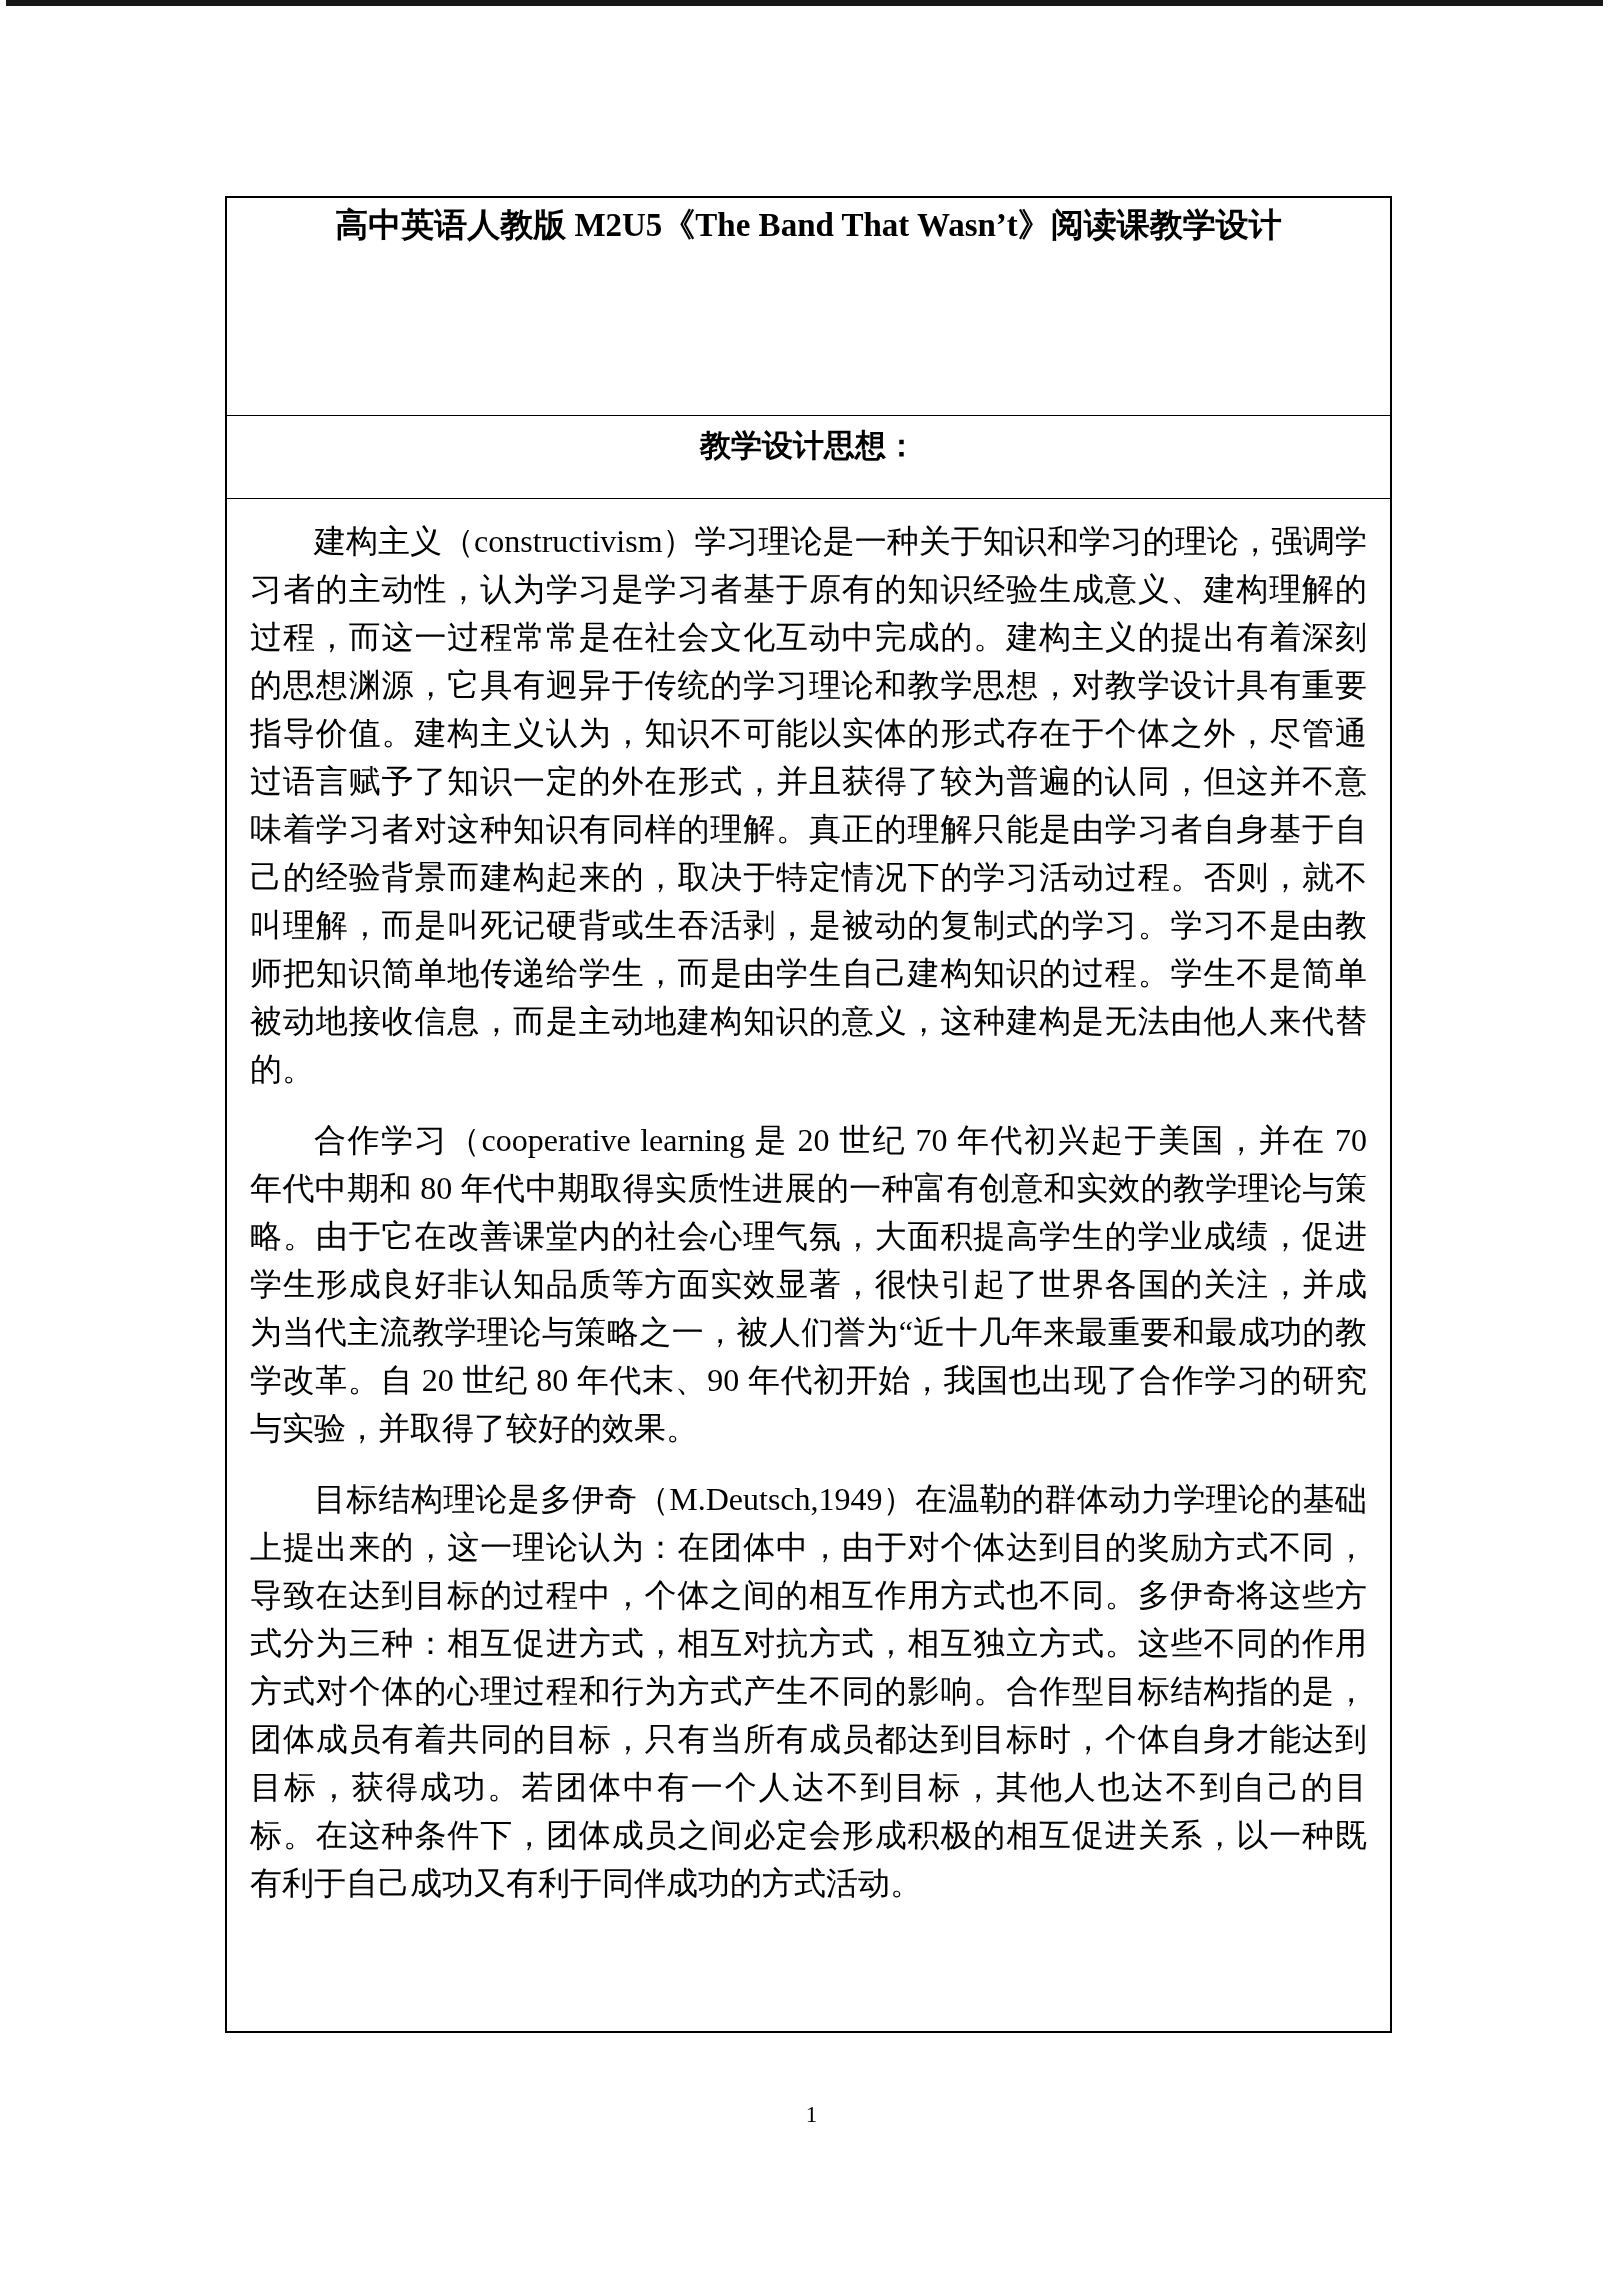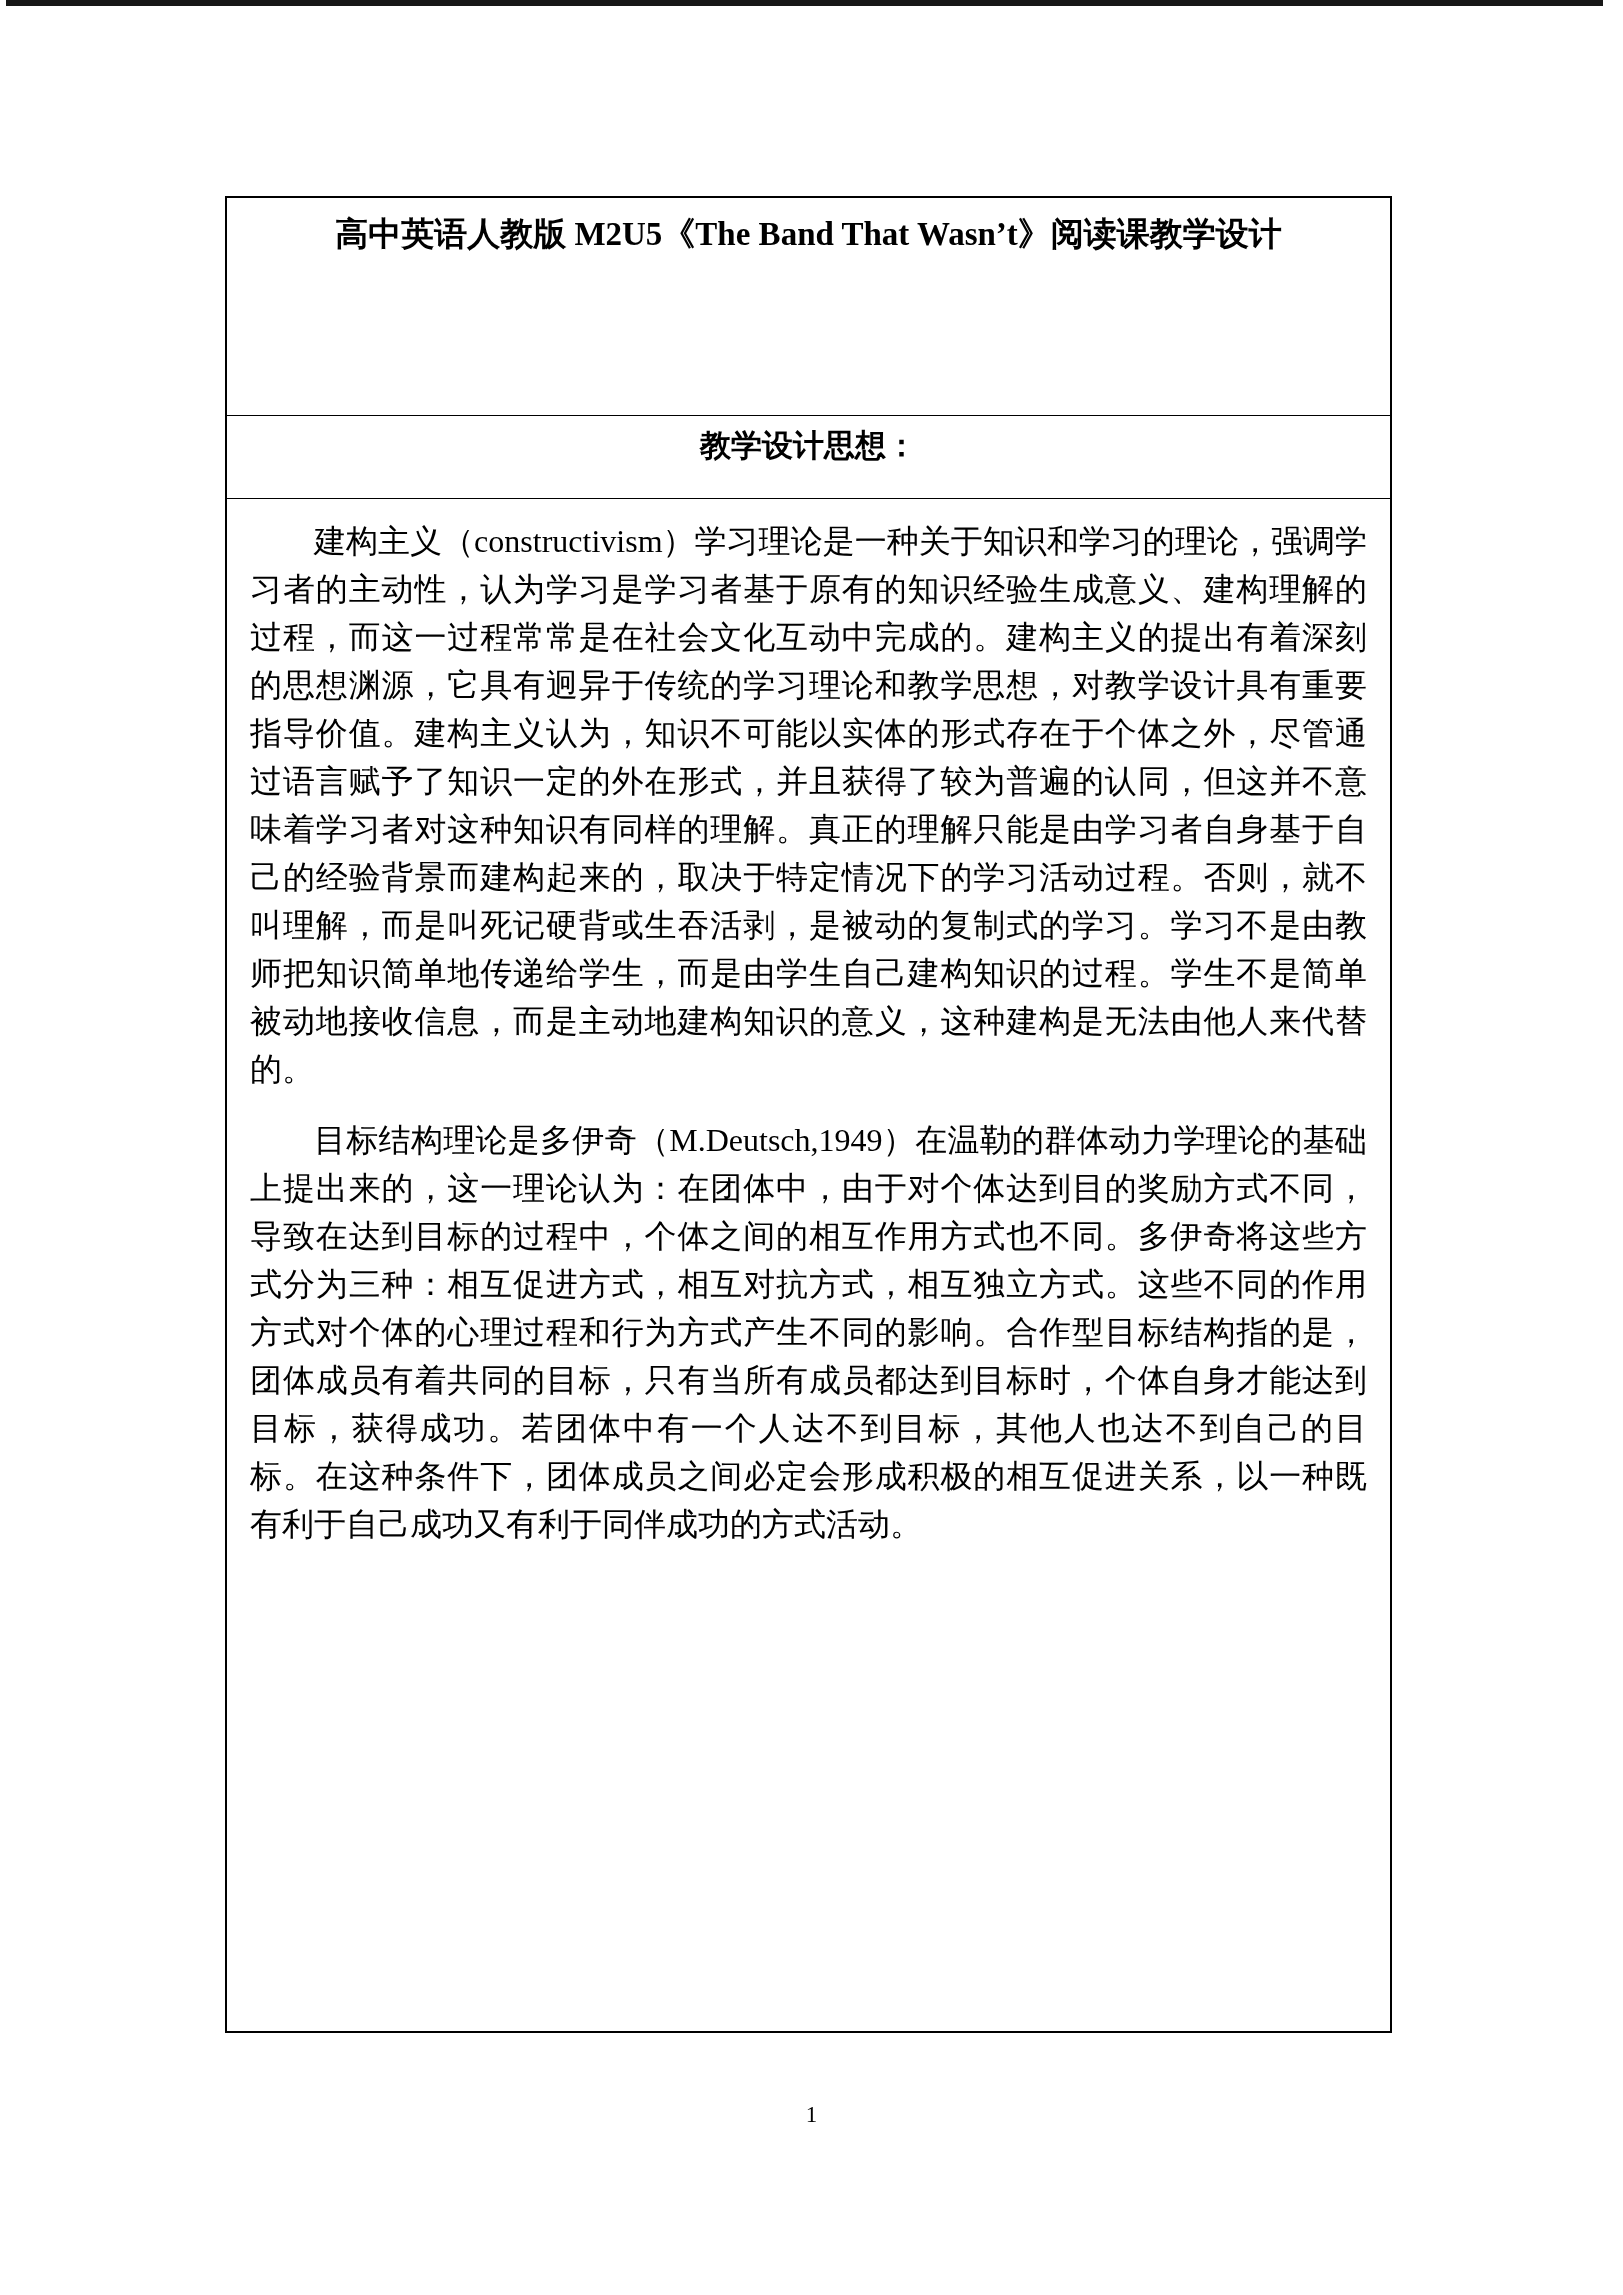--- a/index.html
+++ b/index.html
@@ -35,21 +35,21 @@
     display: flex;
     flex-direction: column;
     background: #ffffff;
   }
   .cell {
     box-sizing: border-box;
   }
   .title-cell {
     height: 218px;
     border-bottom: 1.4px solid #000000;
-    padding-top: 16px;
+    padding-top: 7px;
   }
   .doc-title {
     margin: 0;
     font-size: 33px;
     line-height: 40px;
     font-weight: bold;
     text-align: center;
     letter-spacing: 0;
   }
   .heading-cell {
@@ -98,20 +98,21 @@
     <div class="cell title-cell">
       <h1 class="doc-title">高中英语人教版 M2U5《The Band That Wasn’t》阅读课教学设计</h1>
     </div>
 
     <div class="cell heading-cell">
       <h2 class="section-heading">教学设计思想：</h2>
     </div>
 
     <div class="cell body-cell">
       <p>建构主义（constructivism）学习理论是一种关于知识和学习的理论，强调学习者的主动性，认为学习是学习者基于原有的知识经验生成意义、建构理解的过程，而这一过程常常是在社会文化互动中完成的。建构主义的提出有着深刻的思想渊源，它具有迥异于传统的学习理论和教学思想，对教学设计具有重要指导价值。建构主义认为，知识不可能以实体的形式存在于个体之外，尽管通过语言赋予了知识一定的外在形式，并且获得了较为普遍的认同，但这并不意味着学习者对这种知识有同样的理解。真正的理解只能是由学习者自身基于自己的经验背景而建构起来的，取决于特定情况下的学习活动过程。否则，就不叫理解，而是叫死记硬背或生吞活剥，是被动的复制式的学习。学习不是由教师把知识简单地传递给学生，而是由学生自己建构知识的过程。学生不是简单被动地接收信息，而是主动地建构知识的意义，这种建构是无法由他人来代替的。</p>
+      <p>合作学习（cooperative learning 是 20 世纪 70 年代初兴起于美国，并在 70 年代中期和 80 年代中期取得实质性进展的一种富有创意和实效的教学理论与策略。由于它在改善课堂内的社会心理气氛，大面积提高学生的学业成绩，促进学生形成良好非认知品质等方面实效显著，很快引起了世界各国的关注，并成为当代主流教学理论与策略之一，被人们誉为“近十几年来最重要和最成功的教学改革。自 20 世纪 80 年代末、90 年代初开始，我国也出现了合作学习的研究与实验，并取得了较好的效果。</p>
       <p>目标结构理论是多伊奇（M.Deutsch,1949）在温勒的群体动力学理论的基础上提出来的，这一理论认为：在团体中，由于对个体达到目的奖励方式不同，导致在达到目标的过程中，个体之间的相互作用方式也不同。多伊奇将这些方式分为三种：相互促进方式，相互对抗方式，相互独立方式。这些不同的作用方式对个体的心理过程和行为方式产生不同的影响。合作型目标结构指的是，团体成员有着共同的目标，只有当所有成员都达到目标时，个体自身才能达到目标，获得成功。若团体中有一个人达不到目标，其他人也达不到自己的目标。在这种条件下，团体成员之间必定会形成积极的相互促进关系，以一种既有利于自己成功又有利于同伴成功的方式活动。</p>
     </div>
 
   </div>
 
   <div class="page-number">1</div>
 
 </div>
 
 

